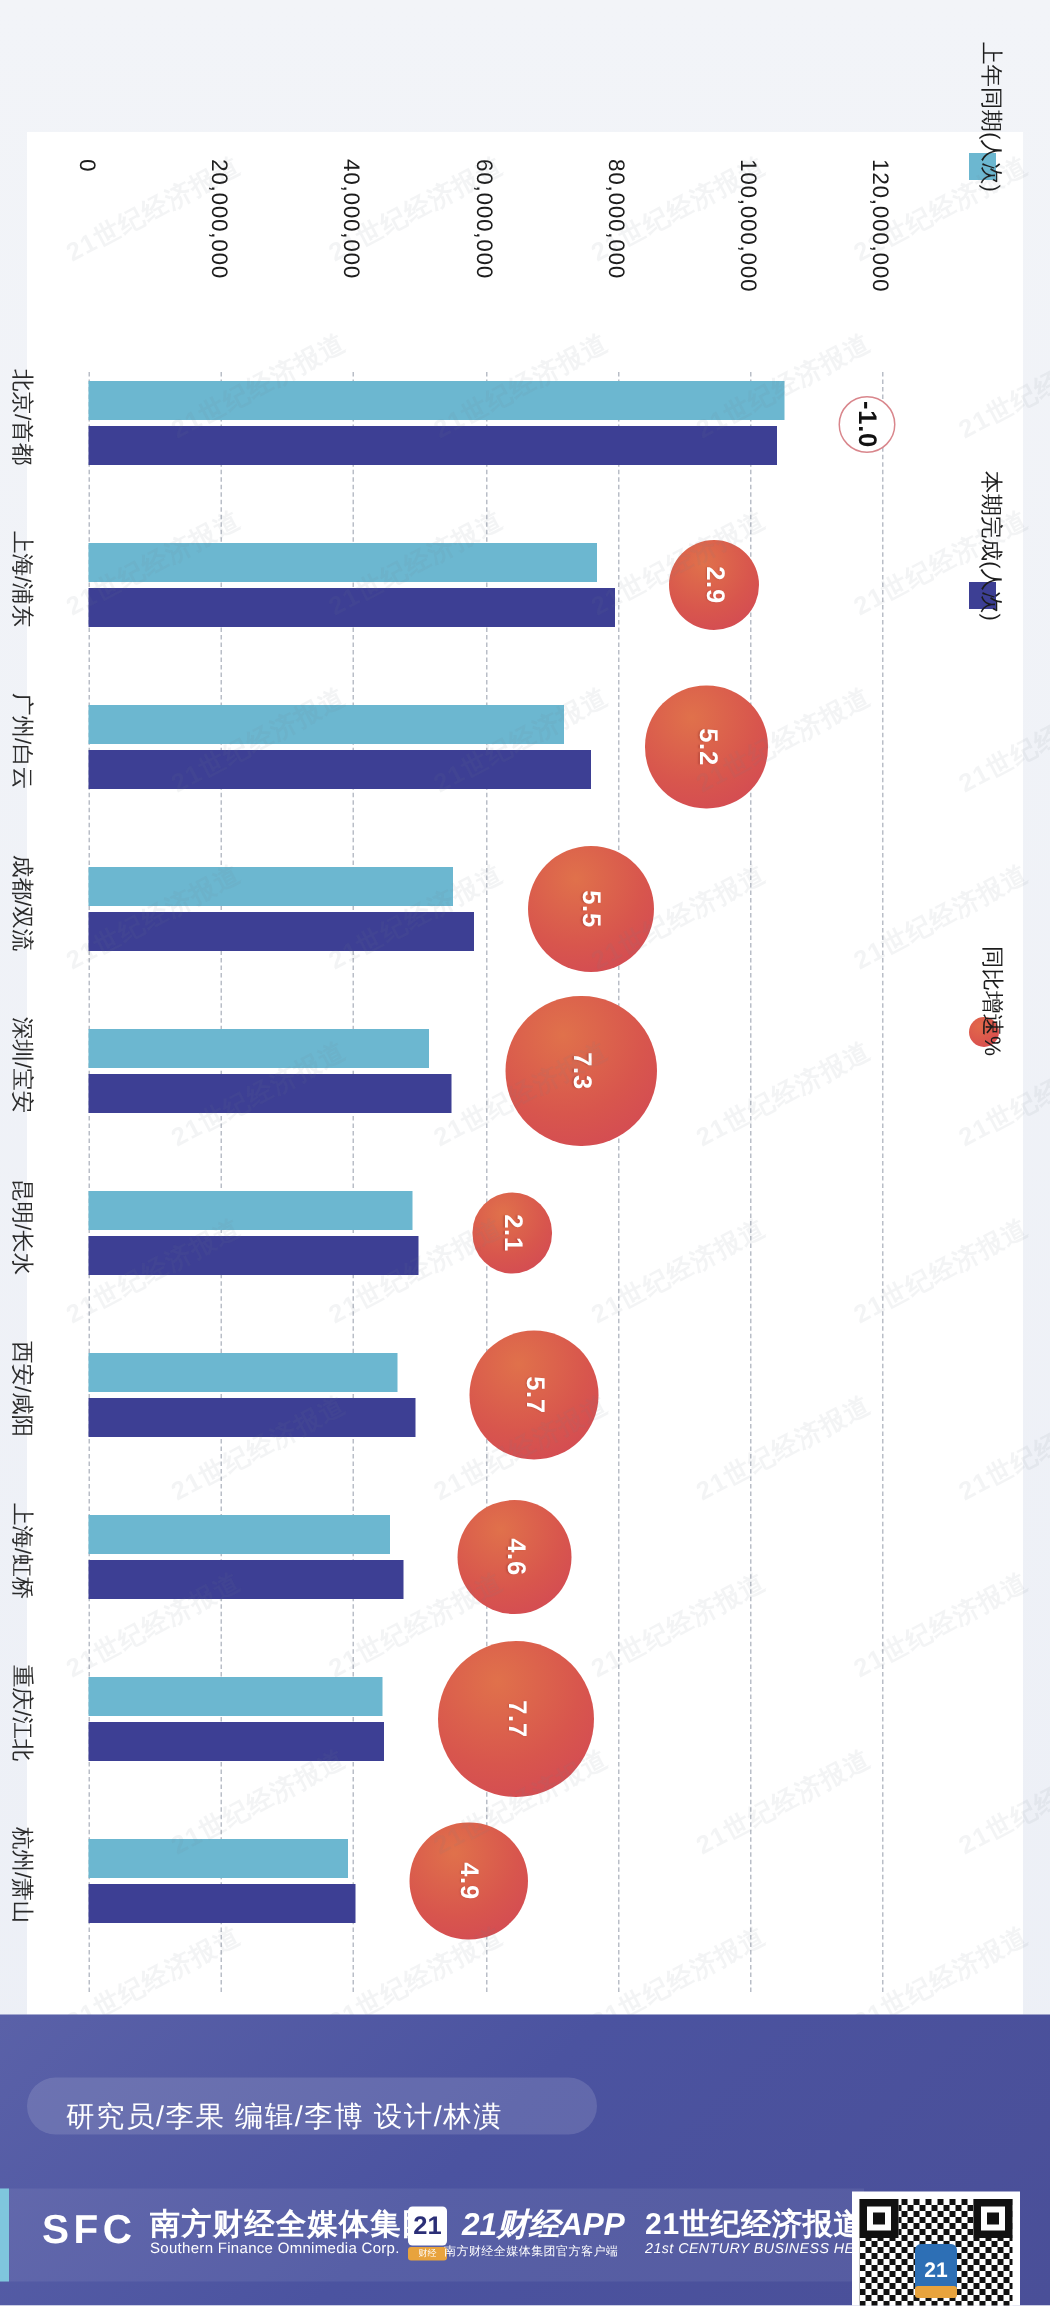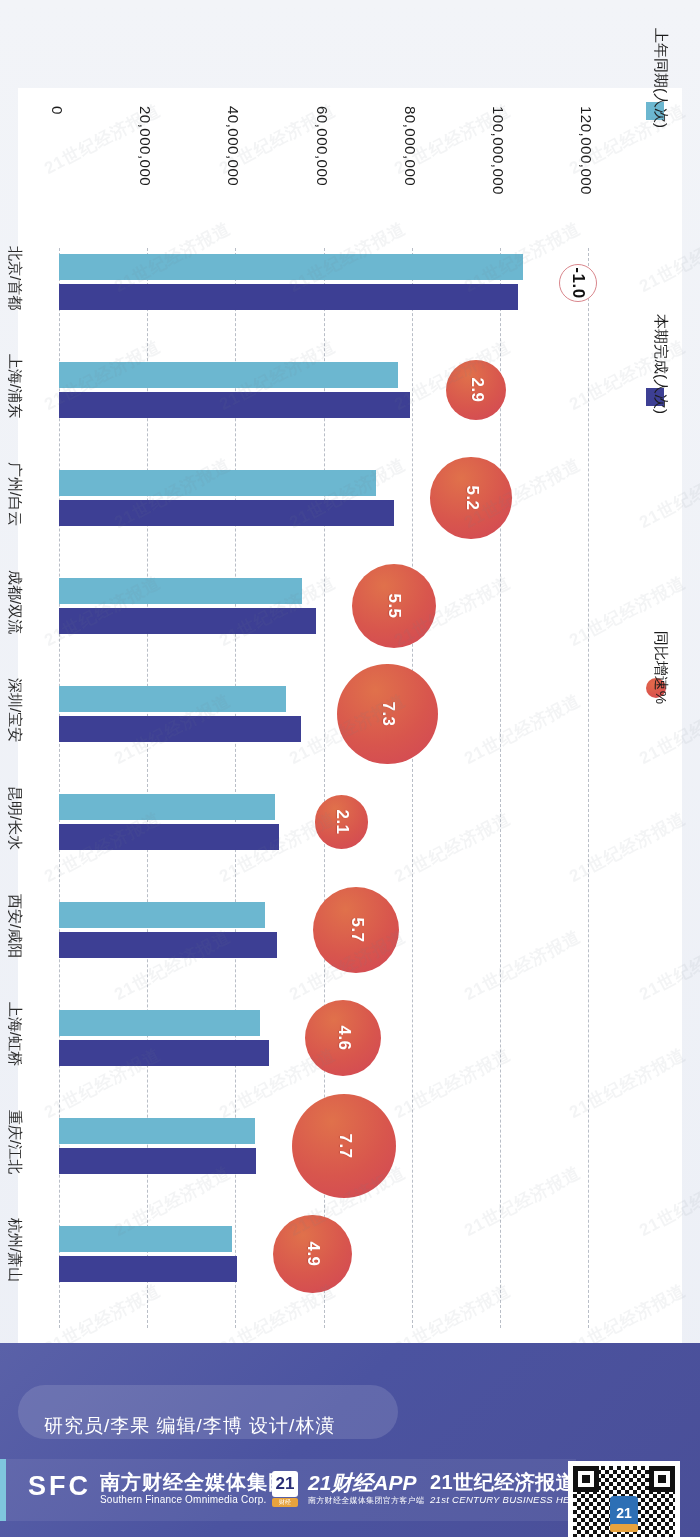--- a/index.html
+++ b/index.html
@@ -54,37 +54,37 @@
   .bubble.neg{background:#ffffff;border:1.6px solid #d9868c;}
   .bubble.neg span{color:#111111;text-shadow:none;}
 
   
   .wm{position:absolute;color:rgba(120,125,140,.085);font-size:17px;font-weight:bold;
       transform:rotate(-28deg);white-space:nowrap;pointer-events:none;letter-spacing:1px;}
 
   
   .footer{position:absolute;left:0;top:1343px;width:700px;height:194px;
           background:linear-gradient(135deg,#5a61a8 0%,#4b53a0 45%,#4a4f98 100%);}
-  .credit-pill{position:absolute;left:18px;top:42px;height:54px;min-width:380px;
-               background:rgba(255,255,255,.13);border-radius:27px;display:flex;align-items:flex-end;
-               padding:0 26px;box-sizing:border-box;}
+  .credit-pill{position:absolute;left:18px;top:42px;height:38px;min-width:380px;
+               background:rgba(255,255,255,.13);border-radius:27px;display:flex;align-items:flex-start;
+               padding:13px 26px;box-sizing:border-box;}
   .credit-pill span{color:#ffffff;font-size:19px;letter-spacing:1px;}
   .brandbar{position:absolute;left:0;top:116px;width:576px;height:62px;
             background:rgba(255,255,255,.07);}
   .brandbar-edge{position:absolute;left:0;top:116px;width:6px;height:62px;background:#7fc6dd;}
   .sfc{position:absolute;left:28px;top:128px;color:#fff;}
   .sfc .sfc-mark{font-size:27px;font-weight:bold;letter-spacing:3px;font-family:"Liberation Sans",sans-serif;}
   .sfc-cn{position:absolute;left:100px;top:126px;color:#fff;font-size:20px;font-weight:bold;letter-spacing:1px;}
   .sfc-en{position:absolute;left:100px;top:151px;color:#fff;font-size:10px;letter-spacing:.2px;}
   .app21{position:absolute;left:272px;top:128px;width:26px;height:26px;background:#fff;border-radius:3px;
          color:#2b2f77;font-weight:bold;font-size:17px;display:flex;align-items:center;justify-content:center;}
   .app21-sub{position:absolute;left:272px;top:155px;width:26px;height:9px;background:#e8a33d;border-radius:2px;
              font-size:6px;color:#fff;display:flex;align-items:center;justify-content:center;}
   .appname{position:absolute;left:308px;top:126px;color:#fff;font-size:21px;font-weight:bold;font-style:italic;}
-  .appdesc{position:absolute;left:308px;top:152px;color:#fff;font-size:8px;letter-spacing:.3px;}
+  .appdesc{position:absolute;left:296px;top:152px;color:#fff;font-size:8px;letter-spacing:.3px;}
   .herald-cn{position:absolute;left:430px;top:126px;color:#fff;font-size:20px;font-weight:bold;letter-spacing:.5px;}
   .herald-en{position:absolute;left:430px;top:151px;color:#fff;font-size:9.5px;font-style:italic;letter-spacing:.3px;}
 
   .qr{position:absolute;left:568px;top:118px;width:112px;height:112px;background:#fff;padding:5px;box-sizing:border-box;}
   .qr-grid{position:relative;width:102px;height:102px;background:
      repeating-conic-gradient(#111 0% 25%, #fff 0% 50%) 0 0/8px 8px;}
   .qr-eye{position:absolute;width:26px;height:26px;background:#fff;border:5px solid #111;box-sizing:border-box;}
   .qr-eye i{position:absolute;inset:4px;background:#111;display:block;}
   .qr-center{position:absolute;left:37px;top:30px;width:28px;height:34px;background:#2d6fb5;border-radius:4px;
              color:#fff;font-weight:bold;font-size:14px;display:flex;align-items:center;justify-content:center;}

